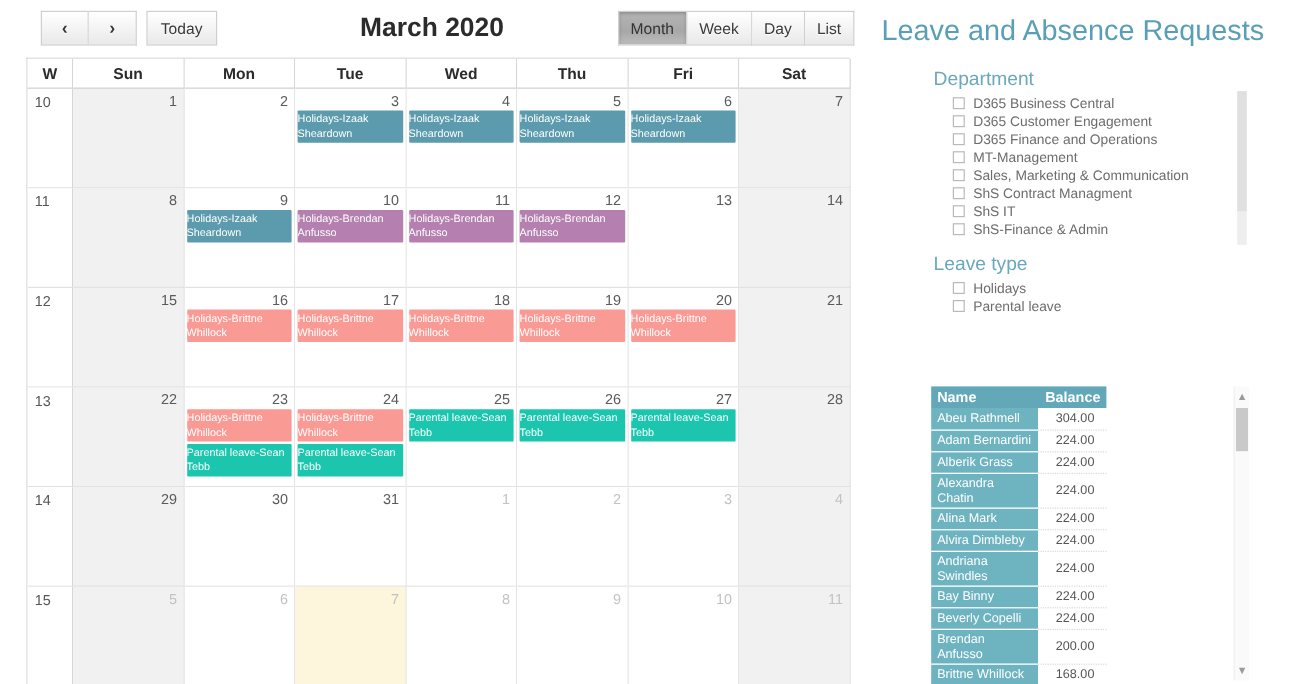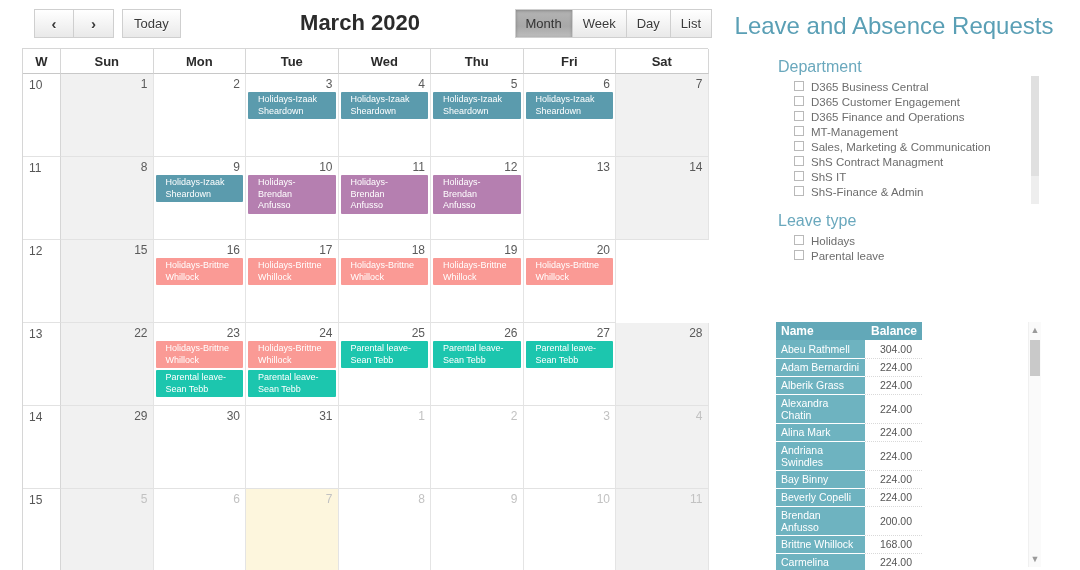--- a/index.html
+++ b/index.html
@@ -113,21 +113,21 @@
     padding: 3px 5px 0 0;
     line-height: 14px;
   }
   .cal-day.other .daynum { color: #c2c2c2; }
 
   .events { padding: 1px 2px 0 2px; }
   .event {
     color: #ffffff;
     font-size: 9px;
     line-height: 11.5px;
-    padding: 2px 10px;
+    padding: 2px 0;
     margin-bottom: 2px;
     border-radius: 1px;
     overflow: hidden;
     cursor: pointer;
     box-sizing: border-box;
   }
 
   
   #panel {
     position: absolute; left: 720px; top: 0;
@@ -383,20 +383,24 @@
               <div class="events">
                 <div class="event" style="background: rgb(250, 154, 149);">Holidays-Brittne Whillock</div>
               </div>
             </div>
             <div class="cal-day d-col">
               <div class="daynum">20</div>
               <div class="events">
                 <div class="event" style="background: rgb(250, 154, 149);">Holidays-Brittne Whillock</div>
               </div>
             </div>
+            <div class="cal-day d-col weekend">
+              <div class="daynum">21</div>
+              <div class="events"></div>
+            </div>
           </div>
           <div class="cal-week-row">
             <div class="cal-wnum w-col">13</div>
             <div class="cal-day d-col weekend">
               <div class="daynum">22</div>
               <div class="events"></div>
             </div>
             <div class="cal-day d-col">
               <div class="daynum">23</div>
               <div class="events">
@@ -582,20 +586,24 @@
             </tr>
             <tr>
               <td class="name">Alexandra Chatin</td>
               <td class="val">224.00</td>
             </tr>
             <tr>
               <td class="name">Alina Mark</td>
               <td class="val">224.00</td>
             </tr>
             <tr>
+              <td class="name">Alvira Dimbleby</td>
+              <td class="val">224.00</td>
+            </tr>
+            <tr>
               <td class="name">Andriana Swindles</td>
               <td class="val">224.00</td>
             </tr>
             <tr>
               <td class="name">Bay Binny</td>
               <td class="val">224.00</td>
             </tr>
             <tr>
               <td class="name">Beverly Copelli</td>
               <td class="val">224.00</td>

